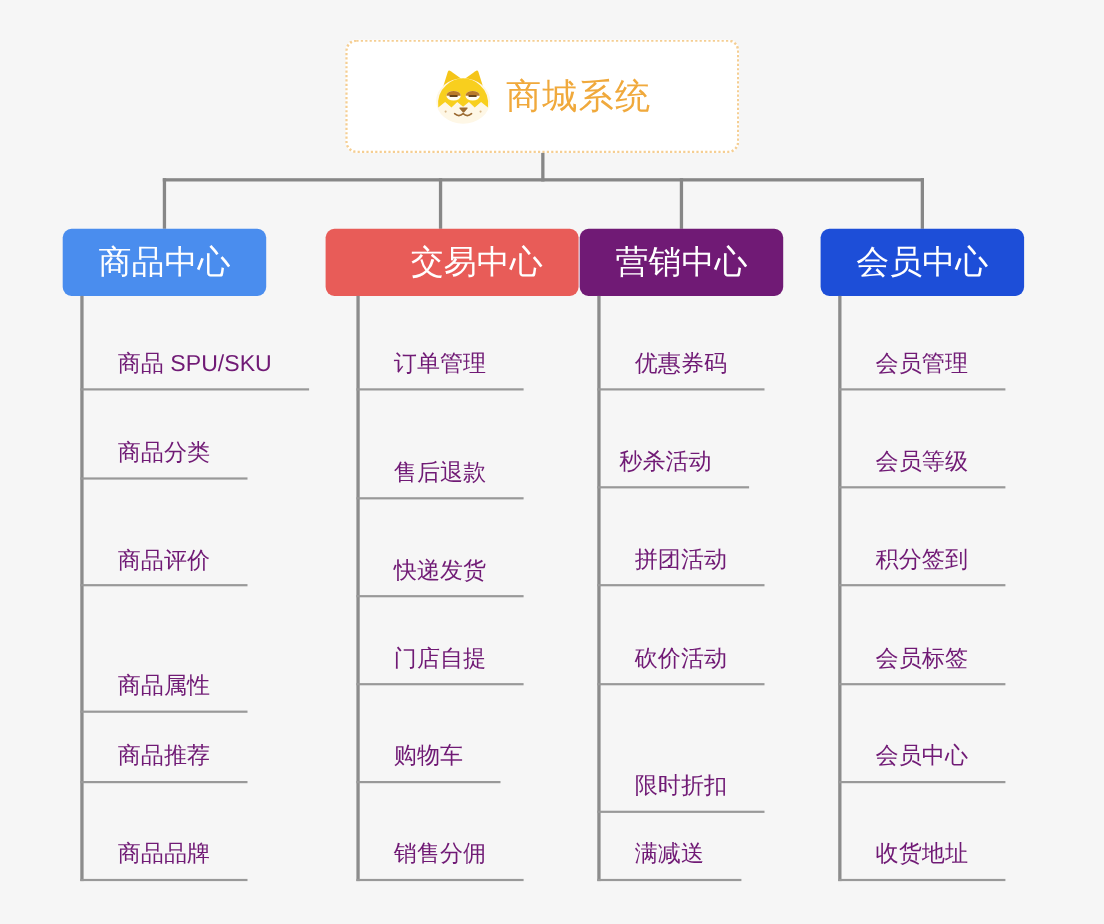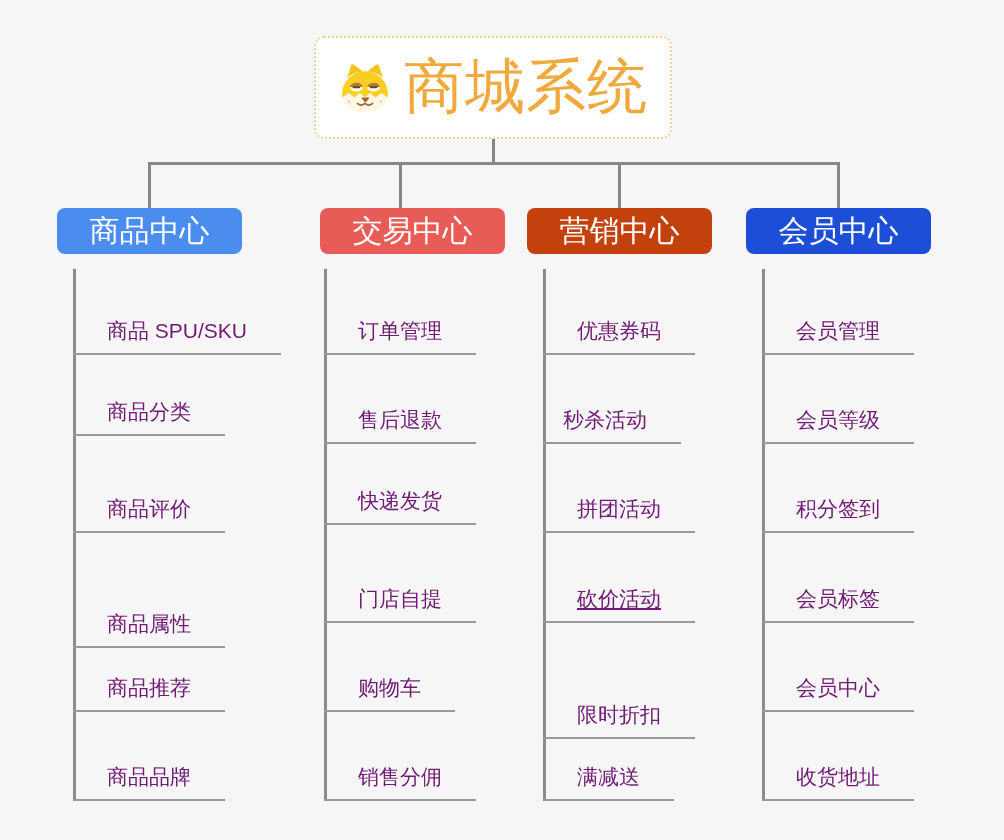--- a/index.html
+++ b/index.html
@@ -28,34 +28,34 @@
     align-items: center;
     justify-content: center;
     cursor: pointer;
   }
   .root-node .dog {
     display: inline-flex;
     margin-right: 12px;
     flex: 0 0 auto;
   }
   .root-label {
-    font-size: 60px;
+    font-size: 32px;
     letter-spacing: 1px;
     white-space: nowrap;
   }
   
   .conn {
     position: absolute;
     background: #878787;
   }
   
   .branch-node {
     position: absolute;
     top: 208px;
-    width: 185px; height: 46px;
+    width: 185px; height: 61px;
     border-radius: 8px;
     display: flex;
     align-items: center;
     justify-content: center;
     color: #ffffff;
     font-size: 30px;
     white-space: nowrap;
     cursor: pointer;
   }
   
@@ -113,39 +113,39 @@
         <span>商品中心</span>
       </div>
       <div class="vline" style="left: 73px;"></div>
       <div class="leaf" style="left: 73px; top: 317px;">商品 SPU/SKU</div>
       <div class="leaf" style="left: 73px; top: 398px;">商品分类</div>
       <div class="leaf" style="left: 73px; top: 495px; font-family: Liberation Serif, serif;">商品评价</div>
       <div class="leaf" style="left: 73px; top: 610px;">商品属性</div>
       <div class="leaf" style="left: 73px; top: 674px;">商品推荐</div>
       <div class="leaf" style="left: 73px; top: 763px;">商品品牌</div>
       <div class="conn" style="left: 399px; top: 162px; width: 3px; height: 46px;"></div>
-      <div class="branch-node" style="left: 320px; background: rgb(232, 92, 88);">
+      <div class="branch-node" style="left: 296px; background: rgb(232, 92, 88); padding-left: 45px;">
         <span>交易中心</span>
       </div>
       <div class="vline" style="left: 324px;"></div>
       <div class="leaf" style="left: 324px; top: 317px;">订单管理</div>
-      <div class="leaf" style="left: 324px; top: 406px;">售后退款</div>
-      <div class="leaf" style="left: 324px; top: 487px;">快递发货</div>
+      <div class="leaf" style="left: 324px; top: 416px;">售后退款</div>
+      <div class="leaf" style="left: 324px; top: 505px;">快递发货</div>
       <div class="leaf" style="left: 324px; top: 585px;">门店自提</div>
       <div class="leaf" style="left: 324px; top: 674px;">购物车</div>
       <div class="leaf" style="left: 324px; top: 763px;">销售分佣</div>
       <div class="conn" style="left: 618px; top: 162px; width: 3px; height: 46px;"></div>
-      <div class="branch-node" style="left: 527px; background: #c2410c;">
+      <div class="branch-node" style="left: 527px; background: #701a75;">
         <span>营销中心</span>
       </div>
       <div class="vline" style="left: 543px;"></div>
       <div class="leaf" style="left: 543px; top: 317px;">优惠券码</div>
       <div class="leaf" style="left: 543px; top: 406px; padding-left: 20px;">秒杀活动</div>
       <div class="leaf" style="left: 543px; top: 495px;">拼团活动</div>
-      <div class="leaf" style="left: 543px; top: 585px; text-decoration: underline;">砍价活动</div>
+      <div class="leaf" style="left: 543px; top: 585px;">砍价活动</div>
       <div class="leaf" style="left: 543px; top: 674px; margin-top: 27px;">限时折扣</div>
       <div class="leaf" style="left: 543px; top: 763px;">满减送</div>
       <div class="conn" style="left: 837px; top: 162px; width: 3px; height: 46px;"></div>
       <div class="branch-node" style="left: 746px; background: #1d4ed8;">
         <span>会员中心</span>
       </div>
       <div class="vline" style="left: 762px;"></div>
       <div class="leaf" style="left: 762px; top: 317px;">会员管理</div>
       <div class="leaf" style="left: 762px; top: 406px;">会员等级</div>
       <div class="leaf" style="left: 762px; top: 495px;">积分签到</div>

